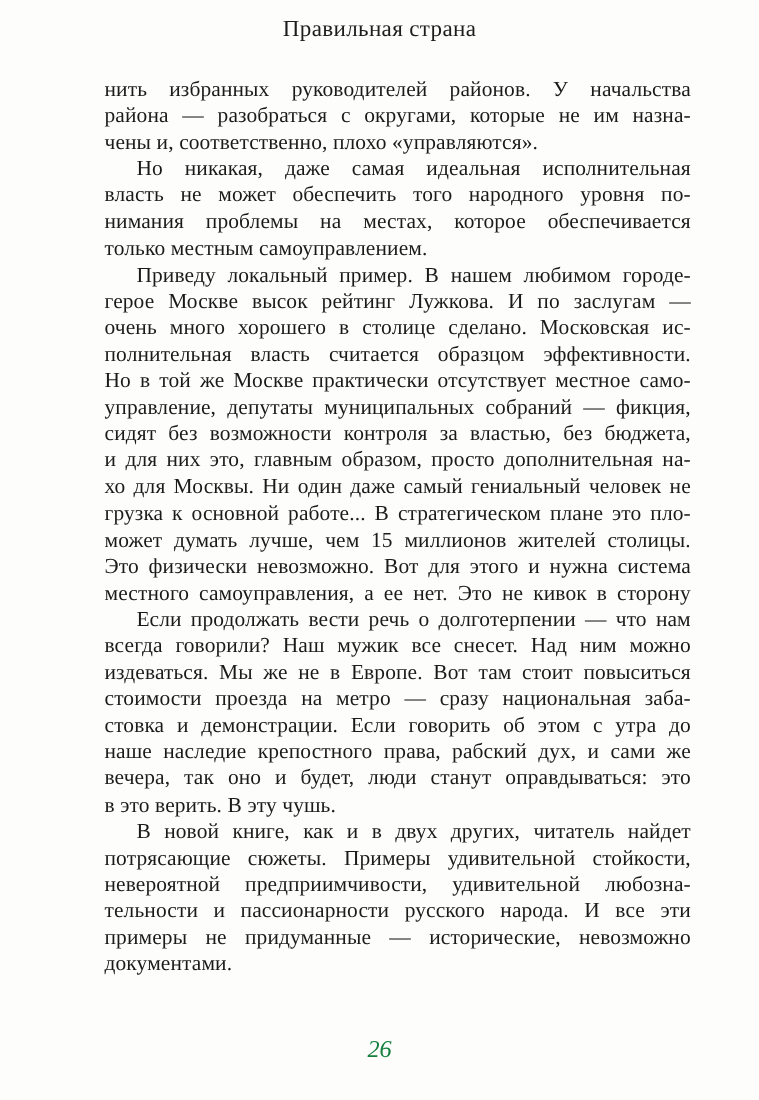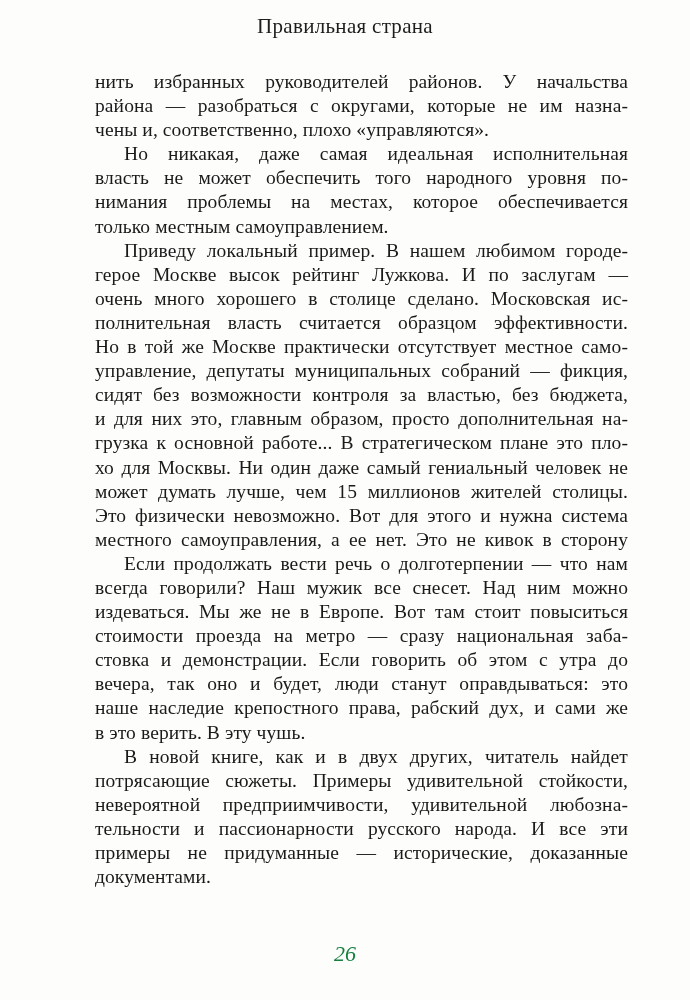--- a/index.html
+++ b/index.html
@@ -85,44 +85,44 @@
 
     <div class="para">
       <div class="ln indent">Приведу локальный пример. В нашем любимом городе-</div>
       <div class="ln">герое Москве высок рейтинг Лужкова. И по заслугам —</div>
       <div class="ln">очень много хорошего в столице сделано. Московская ис-</div>
       <div class="ln">полнительная власть считается образцом эффективности.</div>
       <div class="ln">Но в той же Москве практически отсутствует местное само-</div>
       <div class="ln">управление, депутаты муниципальных собраний — фикция,</div>
       <div class="ln">сидят без возможности контроля за властью, без бюджета,</div>
       <div class="ln">и для них это, главным образом, просто дополнительная на-</div>
+      <div class="ln">хо для Москвы. Ни один даже самый гениальный человек не</div>
       <div class="ln">грузка к основной работе... В стратегическом плане это пло-</div>
-      <div class="ln">хо для Москвы. Ни один даже самый гениальный человек не</div>
       <div class="ln">может думать лучше, чем 15 миллионов жителей столицы.</div>
       <div class="ln">Это физически невозможно. Вот для этого и нужна система</div>
       <div class="ln">местного самоуправления, а ее нет. Это не кивок в сторону</div>
     </div>
 
     <div class="para">
       <div class="ln indent">Если продолжать вести речь о долготерпении — что нам</div>
       <div class="ln">всегда говорили? Наш мужик все снесет. Над ним можно</div>
       <div class="ln">издеваться. Мы же не в Европе. Вот там стоит повыситься</div>
       <div class="ln">стоимости проезда на метро — сразу национальная заба-</div>
       <div class="ln">стовка и демонстрации. Если говорить об этом с утра до</div>
+      <div class="ln">наше наследие крепостного права, рабский дух, и сами же</div>
       <div class="ln">вечера, так оно и будет, люди станут оправдываться: это</div>
-      <div class="ln">наше наследие крепостного права, рабский дух, и сами же</div>
       <div class="ln endline">в это верить. В эту чушь.</div>
     </div>
 
     <div class="para">
       <div class="ln indent">В новой книге, как и в двух других, читатель найдет</div>
       <div class="ln">потрясающие сюжеты. Примеры удивительной стойкости,</div>
       <div class="ln">невероятной предприимчивости, удивительной любозна-</div>
       <div class="ln">тельности и пассионарности русского народа. И все эти</div>
-      <div class="ln">примеры не придуманные — исторические, доказанные</div>
+      <div class="ln">примеры не придуманные — исторические, невозможно</div>
       <div class="ln endline">документами.</div>
     </div>
 
   </div>
 
   <div class="page-number">26</div>
 
 </div>
 
 </body></html>

